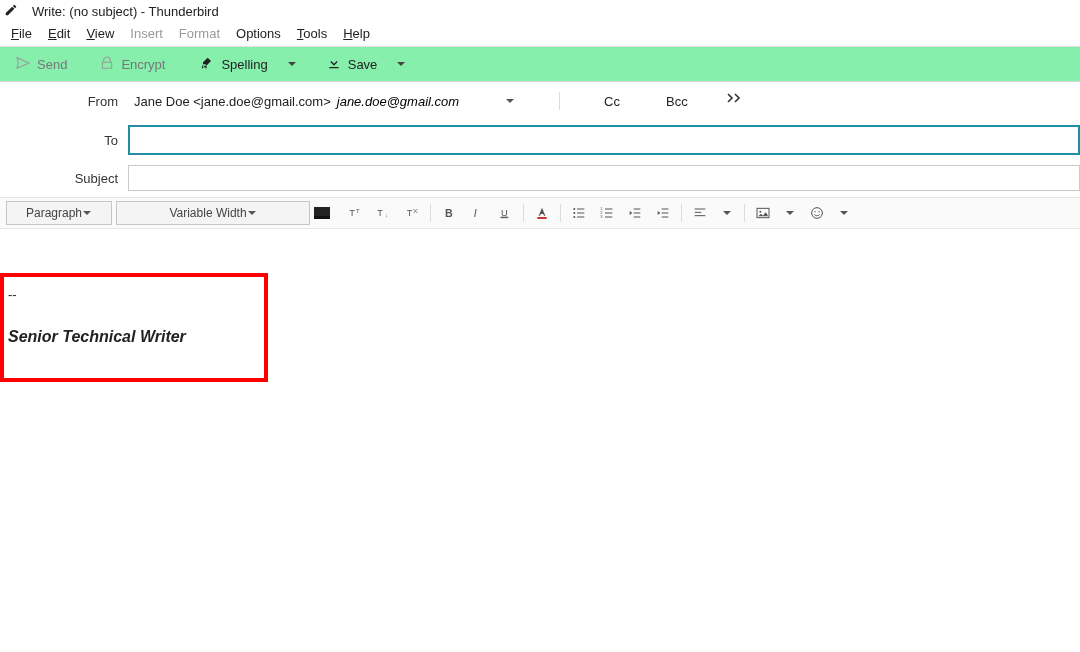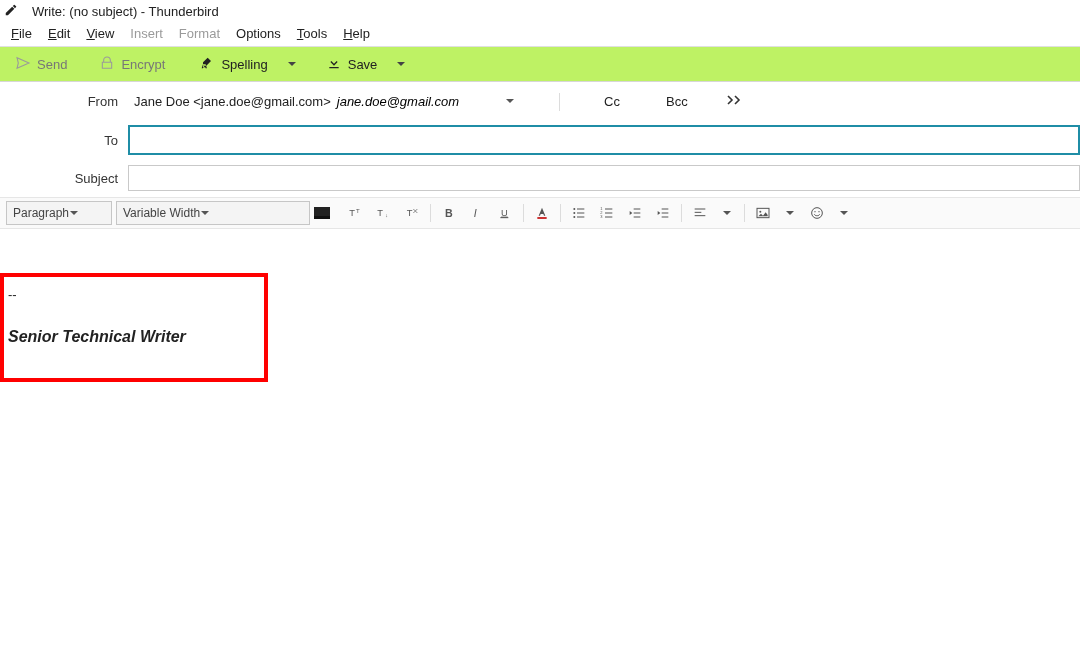--- a/index.html
+++ b/index.html
@@ -3,40 +3,40 @@
 <meta charset="utf-8">
 <style>
 * { box-sizing: border-box; margin: 0; padding: 0; }
 body { font-family: "Segoe UI", Tahoma, sans-serif; font-size: 13px; color: #222; background: #fff; width: 1080px; height: 652px; overflow: hidden; }
 .titlebar { display: flex; align-items: center; gap: 14px; padding: 4px 6px 4px 4px; height: 22px; }
 .titlebar svg { width: 14px; height: 14px; }
 .menubar { display: flex; gap: 2px; padding: 2px 4px 4px 4px; height: 24px; align-items: center; }
 .menu-item { padding: 2px 7px; cursor: default; }
 .menu-item.disabled { color: #9a9a9a; }
 .menu-item .ul { text-decoration: underline; }
-.toolbar { display: flex; align-items: center; gap: 4px; padding: 6px 4px 6px 6px; border-top: 1px solid #e0e0e0; border-bottom: 1px solid #d7d7d7; height: 36px; background: #bef264; }
+.toolbar { display: flex; align-items: center; gap: 4px; padding: 6px 4px 6px 6px; border-top: 1px solid #e0e0e0; border-bottom: 1px solid #d7d7d7; height: 36px; background: #86efac; }
 .tool-btn { display: flex; align-items: center; gap: 6px; padding: 3px 8px; border: 1px solid transparent; border-radius: 3px; cursor: default; color: #777; }
 .tool-btn.dark { color: #222; text-align: right; }
 .tool-btn svg { width: 16px; height: 16px; }
 .tool-caret { width: 22px; height: 22px; display:flex; align-items:center; justify-content:center; }
 .tool-caret svg { width:10px; height:10px; }
 .headers { padding: 6px 0 0 0; }
 .hdr-row { display: flex; align-items: center; padding: 4px 0; }
 .hdr-label { width: 128px; text-align: right; padding-right: 10px; color: #333; }
-.from-val { display: flex; align-items: center; gap: 24px; flex: 1; }
+.from-val { display: flex; gap: 24px; flex: 1; }
 .from-val .ident-dd { display:flex; align-items:center; gap:6px; padding:2px 6px; }
 .ident-sub { color: #000000; font-style: italic; }
 .from-caret { margin-left: 40px; }
 .vdiv { width:1px; height:18px; background:#dcdcdc; margin: 0 14px; }
 .cc-btn { padding: 2px 6px; color:#222; }
 .chev { margin-left: 8px; }
 .to-input { flex:1; height: 30px; border: 2px solid #1f8da6; outline: none; padding: 2px 4px; font-size:13px; margin-right:0; }
 .subj-input { flex:1; height: 26px; border: 1px solid #c9c9c9; padding: 2px 6px; font-size:13px; }
 .fmt-bar { display:flex; align-items:center; gap:4px; padding: 4px 6px; border-top:1px solid #e6e6e6; border-bottom:1px solid #e6e6e6; height: 32px; background:#fafafa; }
-.fmt-select { height: 24px; border:1px solid #c6c6c6; background:#f4f4f4; display:flex; align-items:center; justify-content:flex-start; padding: 0 6px; font-size:12px; color:#444; }
+.fmt-select { height: 24px; border:1px solid #c6c6c6; background:#f4f4f4; display:flex; align-items:center; justify-content:center; padding: 0 6px; font-size:12px; color:#444; }
 .fmt-select.para { width: 106px; }
 .fmt-select.font { width: 194px; }
 .fmt-select svg { width:10px; height:10px; }
 .fmt-btn { width:24px; height:24px; display:flex; align-items:center; justify-content:center; color:#555; }
 .fmt-btn svg { width:16px; height:16px; }
 .fmt-sep { width:1px; height:18px; background:#dcdcdc; margin:0 2px; }
 .color-swatch { width:16px; height:12px; background:#222; border-bottom:3px solid #111; position:relative; margin-right:2px; }
 .body-area { padding: 8px 8px; position: relative; height: 420px; }
 .sig-highlight { border: 4px solid #ff0000; padding: 10px 6px 32px 4px; width: 268px; position: absolute; left: 0; top: 44px; }
 .sig-dash { font-size:13px; }

